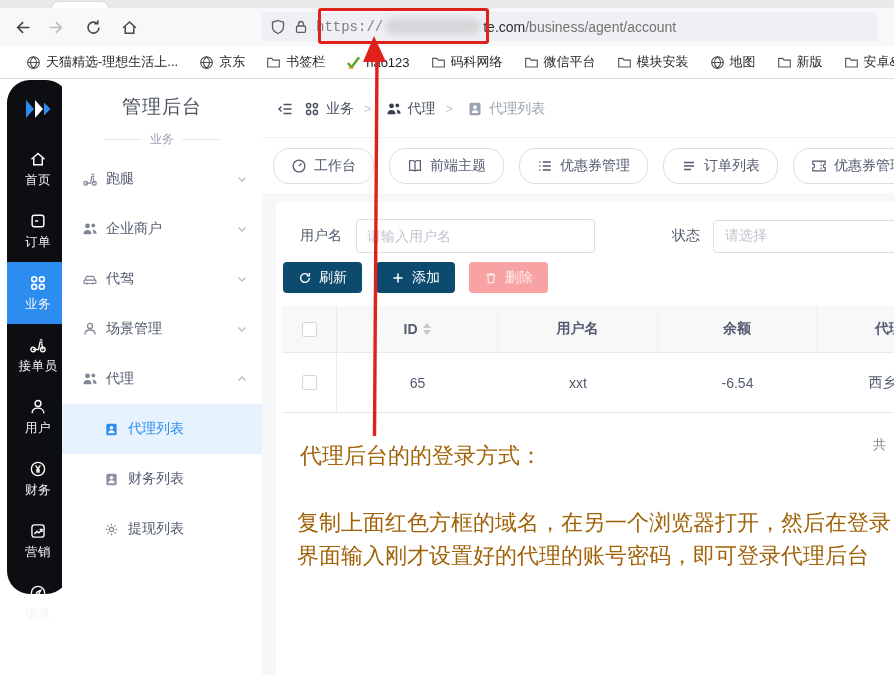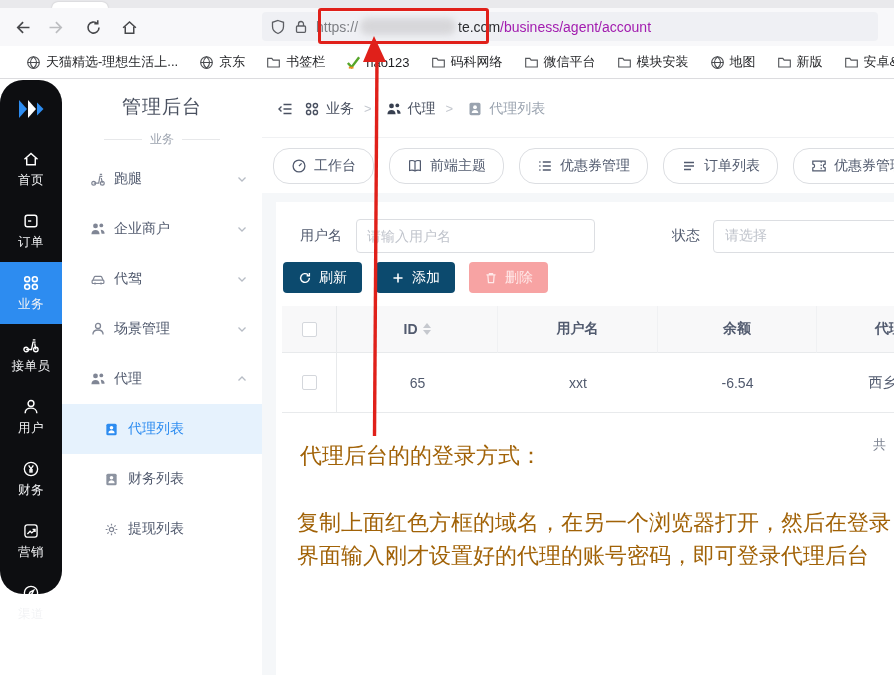--- a/index.html
+++ b/index.html
@@ -9,44 +9,44 @@
 
   
   .tabstrip { position:absolute; left:0; top:0; width:894px; height:8px; background:#e9e9ec; }
   .tab-fragment { position:absolute; left:52px; top:2px; width:56px; height:6px; background:#fff; border-radius:6px 6px 0 0; box-shadow:0 0 2px rgba(0,0,0,.2); }
   .toolbar { position:absolute; left:0; top:8px; width:894px; height:38px; background:#f8f8fa; display:flex; align-items:center; }
   .navbtn { width:30px; height:30px; display:flex; align-items:center; justify-content:center; margin-left:6px; border-radius:4px; }
   .navbtn svg { width:17px; height:17px; }
   .urlbar { position:absolute; left:262px; top:4px; width:616px; height:29px; background:#eff0f4; border-radius:4px; display:flex; align-items:center; padding:0 8px; }
   .urlbar .sicon { width:16px; height:16px; margin-right:7px; flex:none; }
   .url-text { font-size:14px; white-space:nowrap; display:flex; align-items:center; }
-  .url-scheme { color:#7d7f84; }
+  .url-scheme { color:#7d7f84;font-family:Liberation Mono, monospace; }
   .blur-blob { display:inline-block; width:96px; height:17px; margin:0 2px; border-radius:9px; background:#d7d7da; filter:blur(3px); }
   .url-domain { color:#2b2c2f; }
-  .url-path { color:#a21caf; }
+  .url-path { color:#737373; }
   .bookmarks { position:absolute; left:0; top:46px; width:894px; height:33px; background:#fff; border-bottom:1px solid #dcdcdf; display:flex; align-items:center; padding-left:26px; }
   .bm { display:flex; align-items:center; margin-right:21px; flex:none; }
   .bm svg { width:15px; height:15px; margin-right:5px; flex:none; }
   .bm span { font-size:13px; color:#1f2023; white-space:nowrap; }
 
   
-  .rail { position:absolute; left:0; top:80px; width:62px; height:514px; background:#0d0e11;border-radius:23px; }
+  .rail { position:absolute; left:7px; top:80px; width:62px; height:514px; background:#0d0e11;border-radius:23px; }
   .rail-logo { height:58px; display:flex; align-items:center; justify-content:center; }
   .rail-item { height:62px; display:flex; flex-direction:column; align-items:center; justify-content:center; color:#f2f3f5; cursor:pointer; }
   .rail-item svg { width:18px; height:18px; margin-bottom:4px; }
   .rail-item span { font-size:12.5px; letter-spacing:.5px; }
   .rail-item.active { background:#2d8cf0; }
 
   
   .sidebar { position:absolute; left:62px; top:80px; width:200px; height:595px; background:#fff; }
   .sb-title { margin-top:14px; text-align:center; font-size:19px; color:#4a5160; letter-spacing:1px; }
   .sb-section { margin-top:10px; height:18px; display:flex; align-items:center; justify-content:center; color:#9aa1ad; font-size:12px; }
   .sb-section::before,.sb-section::after { content:""; width:38px; height:1px; background:#e7e8ea; margin:0 8px; }
   .sb-menu { margin-top:6px; }
-  .sb-item { height:50px; display:flex; align-items:center; padding:0 14px 0 28px; color:#515a6e; font-size:14px; cursor:pointer; }
+  .sb-item { height:50px; display:flex; align-items:center; padding:0 14px 0 20px; color:#515a6e; font-size:14px; cursor:pointer; }
   .sb-item .mi { width:16px; height:16px; margin-right:8px; flex:none; }
   .sb-item .lbl { flex:1; }
   .sb-item .chev { width:12px; height:12px; flex:none; }
   .sb-sub { height:50px; display:flex; align-items:center; padding-left:42px; color:#515a6e; font-size:14px; cursor:pointer; }
   .sb-sub .mi { width:15px; height:15px; margin-right:9px; flex:none; }
   .sb-sub.active { background:#e6f2fd; color:#2d8cf0; }
 
   
   .main { position:absolute; left:262px; top:80px; width:632px; height:595px; background:#f5f7f9; }
   .crumbbar { height:58px; background:#fff; border-bottom:1px solid #f0f1f3; display:flex; align-items:center; padding-left:8px; }

